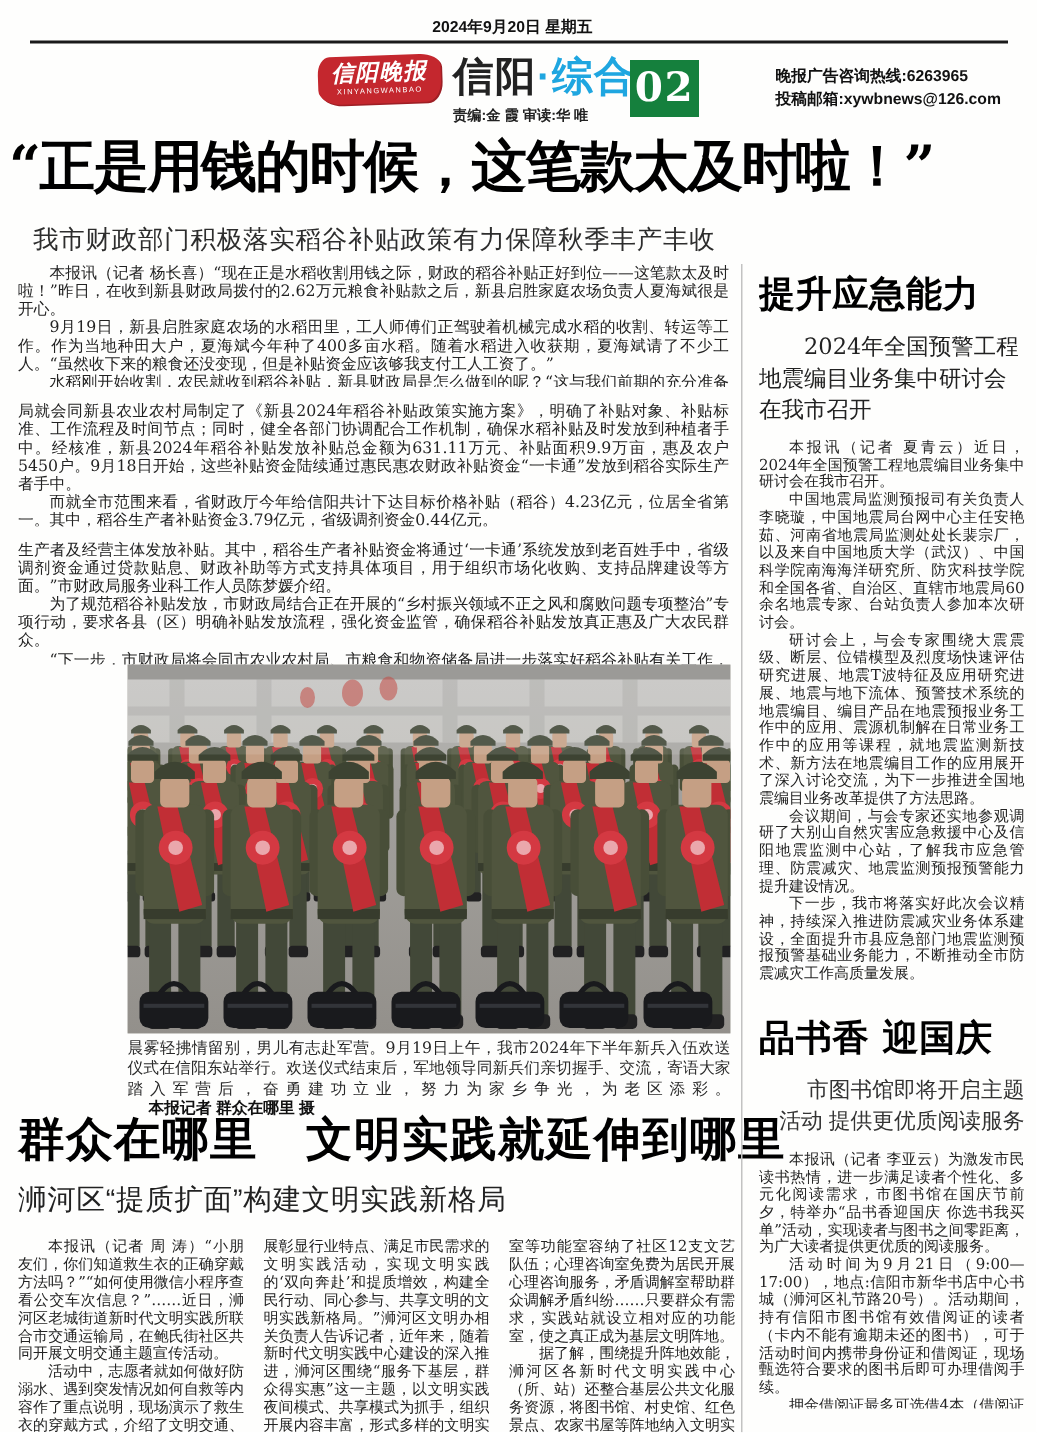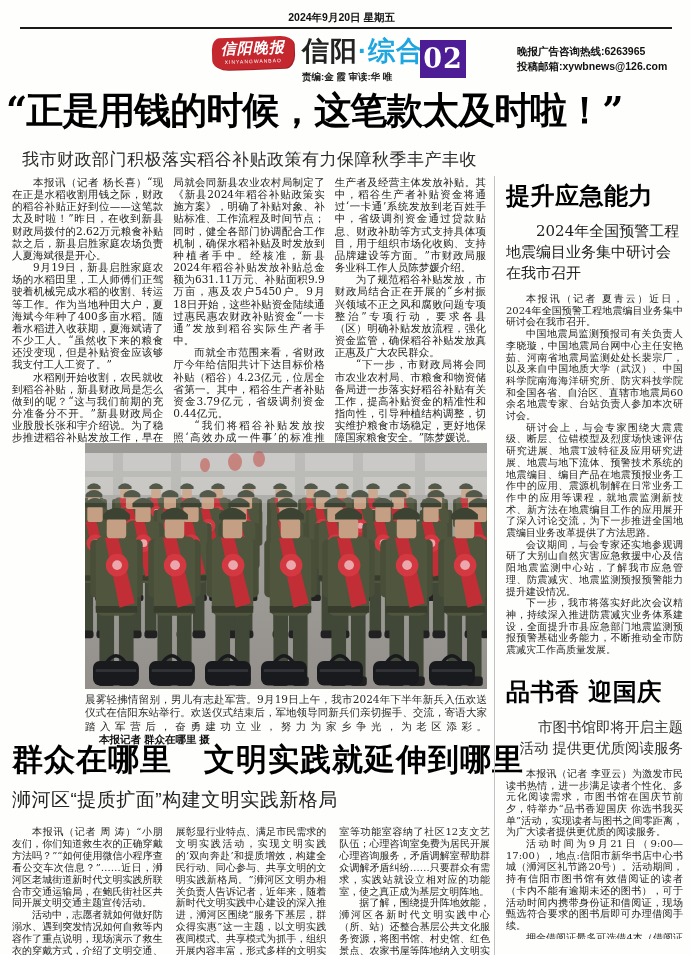--- a/index.html
+++ b/index.html
@@ -12,30 +12,30 @@
   .logo{position:absolute;top:37px;left:212px;width:82px;height:32px;background:#c4272e;
         border-radius:8px 14px 10px 16px/12px 8px 14px 10px;transform:rotate(-2deg);
         color:#fff;text-align:center;box-shadow:1px 1px 0 #9e1f25;}
   .logo-main{font-size:15px;font-weight:bold;font-style:italic;line-height:22px;letter-spacing:1px;}
   .logo-sub{font-size:5px;font-family:"Liberation Sans",sans-serif;letter-spacing:1px;line-height:5px;}
   .section{position:absolute;top:33px;left:302px;font-family:"Liberation Sans",sans-serif;
            font-weight:bold;font-size:27px;color:#222;letter-spacing:1px;}
   .section .accent{color:#1fa6e0;}
   .editors{position:absolute;top:71px;left:302px;width:120px;text-align:left;
            font-family:"Liberation Sans",sans-serif;font-weight:bold;font-size:9.5px;color:#222;}
-  .pagenum{position:absolute;top:40px;left:420px;width:46px;height:38px;background:#4c1d95;
+  .pagenum{position:absolute;top:40px;left:420px;width:46px;height:38px;background:#15803d;
            color:#fff;font-family:"DejaVu Serif",serif;font-weight:bold;font-size:27px;
            text-align:center;line-height:38px;letter-spacing:1px;}
   .contact{position:absolute;top:44px;left:517px;font-family:"Liberation Sans",sans-serif;
            font-weight:bold;font-size:10.5px;line-height:15px;color:#111;}
   
   .headline{position:absolute;top:86px;left:6px;width:682px;font-weight:bold;font-size:37px;
             letter-spacing:-1px;white-space:nowrap;color:#000;}
   .subhead{position:absolute;top:148px;left:22px;font-size:17px;color:#2d2d2d;letter-spacing:.5px;}
-  .lead-cols{position:absolute;top:176px;left:12px;width:474px;height:267px;display:flex;gap:10px;}
+  .lead-cols{position:absolute;top:176px;left:12px;width:474px;height:267px;display:flex;gap:10px;flex-direction:column;}
   .col{flex:1;overflow:hidden;}
   p.body{margin:0;font-size:10.5px;line-height:12.15px;text-align:justify;text-indent:2em;color:#232323;}
   p.noind{text-indent:0;}
   
   .photo{position:absolute;top:443px;left:85px;width:402px;height:246px;overflow:hidden;background:#b5b3ae;}
   .caption{position:absolute;top:693px;left:85px;width:402px;font-size:10.5px;line-height:13.4px;
            text-align:justify;color:#2a2a2a;}
   .caption .credit{font-family:"Liberation Sans",sans-serif;font-weight:bold;margin-left:14px;
            white-space:nowrap;color:#111;}
   

